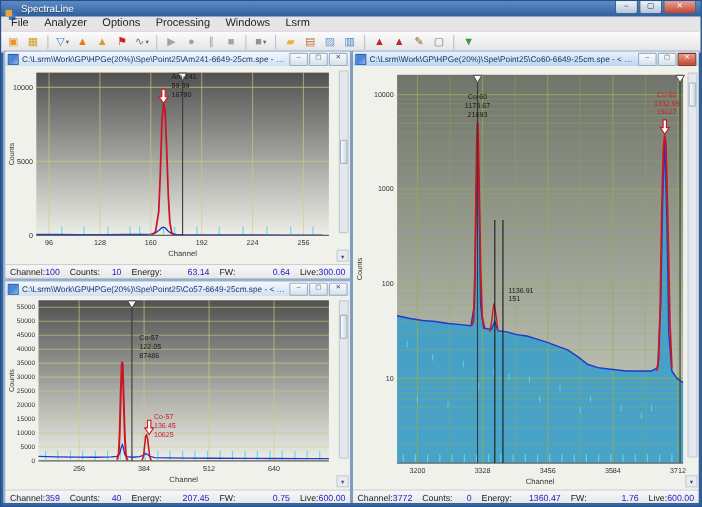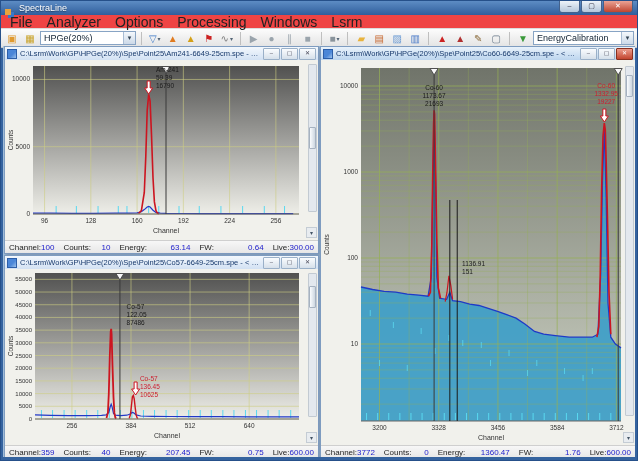--- a/index.html
+++ b/index.html
@@ -9,21 +9,21 @@
        border:1px solid #26508a;box-sizing:border-box}
   
   .titlebar{height:14px;background:linear-gradient(#5d8cc4,#305e9c);display:flex;align-items:flex-end;padding:0 4px;gap:4px}
   .app-ico{width:6px;height:6px;background:#e8a33d;box-shadow:3px 3px 0 #3a78c8;margin-right:4px}
   .app-title{color:#fff;font-size:9px;line-height:14px;text-shadow:0 1px 1px rgba(0,0,0,.4)}
   .caption-btns{margin-left:auto;display:flex;gap:1px;align-self:flex-start}
   .cbtn{width:19px;height:11px;background:linear-gradient(#eef3f9,#b4c6da);border:1px solid #44628c;border-top:none;
         border-radius:0 0 3px 3px;font-size:7px;line-height:10px;text-align:center;color:#334}
   .cbtn.close{width:28px;background:linear-gradient(#eaa294,#bf4530);color:#fff}
   
-  .menubar{height:13px;background:#ef4444;display:flex;align-items:center;padding-left:2px;font-size:14px;border-bottom:1px solid #dcdcdc}
+  .menubar{height:13px;background:#e5e5e5;display:flex;align-items:center;padding-left:2px;font-size:10px;border-bottom:1px solid #dcdcdc}
   .menu-item{padding:0 7px;color:#222}
   .toolbar{height:18px;background:linear-gradient(#fcfcfc,#e3e3e3);display:flex;align-items:center;padding:0 3px;gap:2px;border-bottom:1px solid #c6c6c6}
   .tbtn{height:15px;min-width:16px;display:flex;align-items:center;justify-content:center;font-size:10px;border-radius:2px}
   .tcaret{font-size:6px;color:#567;margin-left:1px}
   .tsep{width:1px;height:13px;background:#bfbfbf;margin:0 3px}
   .combo{height:14px;background:#fff;border:1px solid #88a4c4;display:flex;align-items:center;font-size:9px;padding-left:3px;color:#123;box-sizing:border-box}
   .combo-text{white-space:nowrap;overflow:hidden}
   .combo-btn{margin-left:auto;width:11px;height:100%;background:linear-gradient(#f4f8fc,#ccd9e8);border-left:1px solid #a8bcd4;
              font-size:7px;display:flex;align-items:center;justify-content:center;color:#345}
   
@@ -73,24 +73,20 @@
       <span class="menu-item">Windows</span>
       <span class="menu-item">Lsrm</span>
     </div>
   <div class="toolbar" id="toolbar">
       <div class="tbtn">
         <span style="color: rgb(224, 154, 48);">▣</span>
       </div>
       <div class="tbtn">
         <span style="color: rgb(201, 162, 39);">▦</span>
       </div>
-      <div class="combo" style="width: 112px;">
-        <span class="combo-text">HPGe(20%)</span>
-        <span class="combo-btn">▾</span>
-      </div>
       <div class="tsep"></div>
       <div class="tbtn">
         <span style="color: rgb(58, 120, 200);">▽</span>
         <span class="tcaret">▾</span>
       </div>
       <div class="tbtn">
         <span style="color: rgb(224, 123, 32);">▲</span>
       </div>
       <div class="tbtn">
         <span style="color: rgb(212, 160, 23);">▲</span>
@@ -142,24 +138,20 @@
       </div>
       <div class="tbtn">
         <span style="color: rgb(138, 106, 58);">✎</span>
       </div>
       <div class="tbtn">
         <span style="color: rgb(106, 122, 138);">▢</span>
       </div>
       <div class="tsep"></div>
       <div class="tbtn">
         <span style="color: rgb(58, 154, 58);">▼</span>
-      </div>
-      <div class="combo" style="width: 118px;">
-        <span class="combo-text">EnergyCalibration</span>
-        <span class="combo-btn">▾</span>
       </div>
     </div>
 
   <div class="mdi">
 
     <div class="win" style="left:1px;top:0;width:315px;height:208px">
       <div class="wtitle">
         <span class="wico"></span>
         <span class="wtext">C:\Lsrm\Work\GP\HPGe(20%)\Spe\Point25\Am241-6649-25cm.spe - &lt; 03-12-2010...</span>
         <span class="wbtns">

